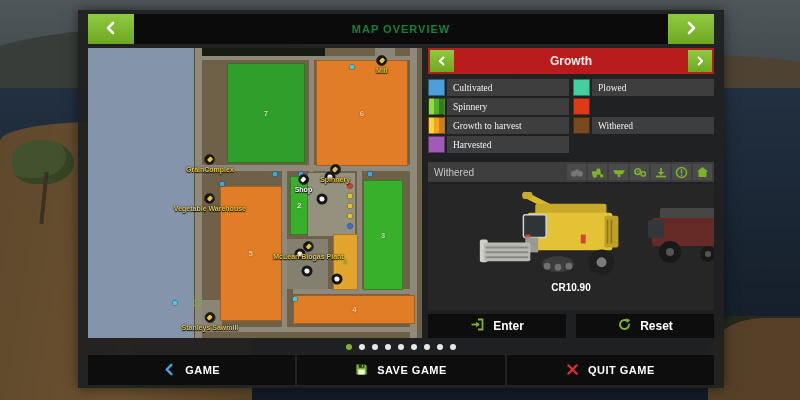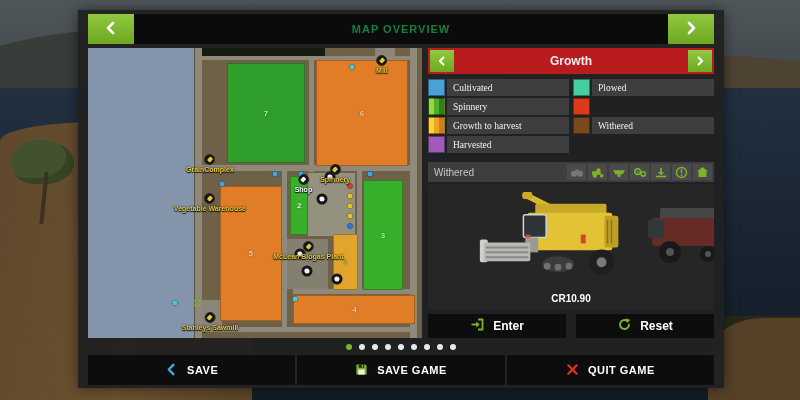--- a/index.html
+++ b/index.html
@@ -75,21 +75,21 @@
   .swatch { width:17px; height:17px; border:1px solid rgba(0,0,0,.4); }
   .legend-label { flex:1; background:#3e3e3e; color:#f2f2f2; font-size:9.5px;
                   display:flex; align-items:center; padding-left:6px;font-family:Liberation Serif, serif; }
   .filters-bar { display:flex; align-items:center; height:20px; background:#3e3e3e; margin-top:9px; }
   .filters-label { color:#c6c6c6; font-size:10px; padding-left:6px; flex:1; }
   .filter-tile { width:19px; height:16px; background:#4a4a4a; margin-right:2px;
                  display:flex; align-items:center; justify-content:center; cursor:pointer; }
   .vehicle-box { position:relative; flex:1; background:#262626; margin-top:2px; overflow:hidden; }
   .combine-main { position:absolute; left:38px; top:6px; }
   .combine-next { position:absolute; right:-14px; top:16px; opacity:.9; }
-  .vehicle-name { position:absolute; left:0; right:0; bottom:6px; text-align:center;
+  .vehicle-name { position:absolute; left:0; right:0; bottom:17px; text-align:center;
                   color:#fff; font-size:10px; font-weight:bold; }
   .action-row { display:flex; gap:10px; height:24px; margin-top:4px; }
   .action-btn { flex:1; background:#0d0d0d; border:none; color:#fff; font-weight:bold; font-size:12px;
                 display:flex; align-items:center; justify-content:center; gap:8px; cursor:pointer; }
 
   
   .dots-row { height:12px; margin-top:3px; display:flex; align-items:center; justify-content:center; gap:7px; }
   .page-dot { width:6px; height:6px; border-radius:50%; background:#e8e8e8; cursor:pointer; }
   .footer { display:flex; height:30px; margin:2px 10px 0 10px; background:#0d0d0d; gap:2px; }
   .footer-btn { flex:1; background:#0d0d0d; border:none; outline:1px solid #242424; color:#fff;
@@ -422,21 +422,21 @@
       <span class="page-dot"></span>
       <span class="page-dot"></span>
       <span class="page-dot"></span>
     </div>
 
   <div class="footer" id="footer-bar">
       <button class="footer-btn">
         <span><svg width="13" height="13" viewBox="0 0 14 14">
             <path d="M9 2 L4 7 L9 12" fill="none" stroke="#3fa9e0" stroke-width="2.6" stroke-linecap="round" stroke-linejoin="round"></path>
           </svg></span>
-        <span>SAVE</span>
+        <span>GAME</span>
       </button>
       <button class="footer-btn">
         <span><svg width="13" height="13" viewBox="0 0 14 14">
             <path d="M1.5 1.5 H11 L12.5 3 V12.5 H1.5 Z" fill="#7db32b"></path>
             <rect x="4" y="1.5" width="6" height="3.6" fill="#1c2b10"></rect>
             <rect x="7.2" y="2" width="1.6" height="2.6" fill="#7db32b"></rect>
             <rect x="3.5" y="7" width="7" height="5.5" fill="#e8f2dc"></rect>
           </svg></span>
         <span>SAVE GAME</span>
       </button>

